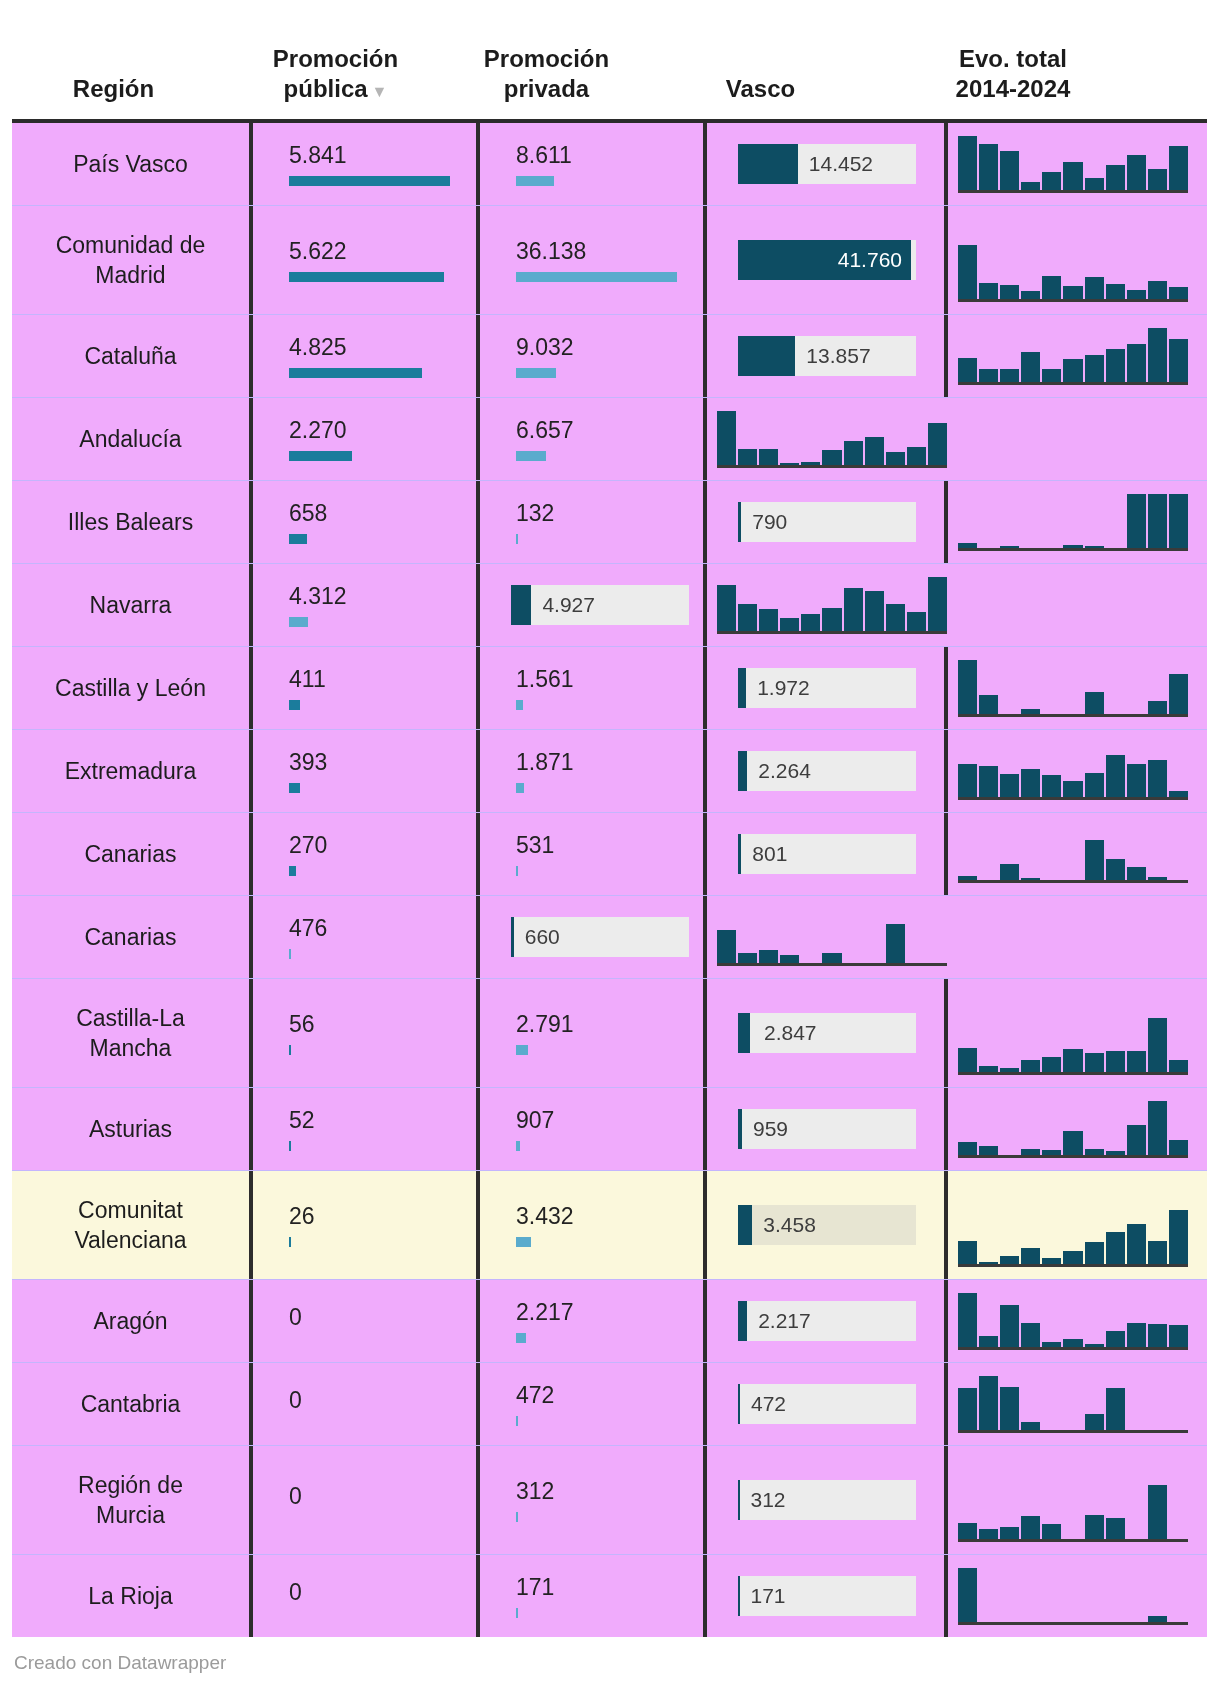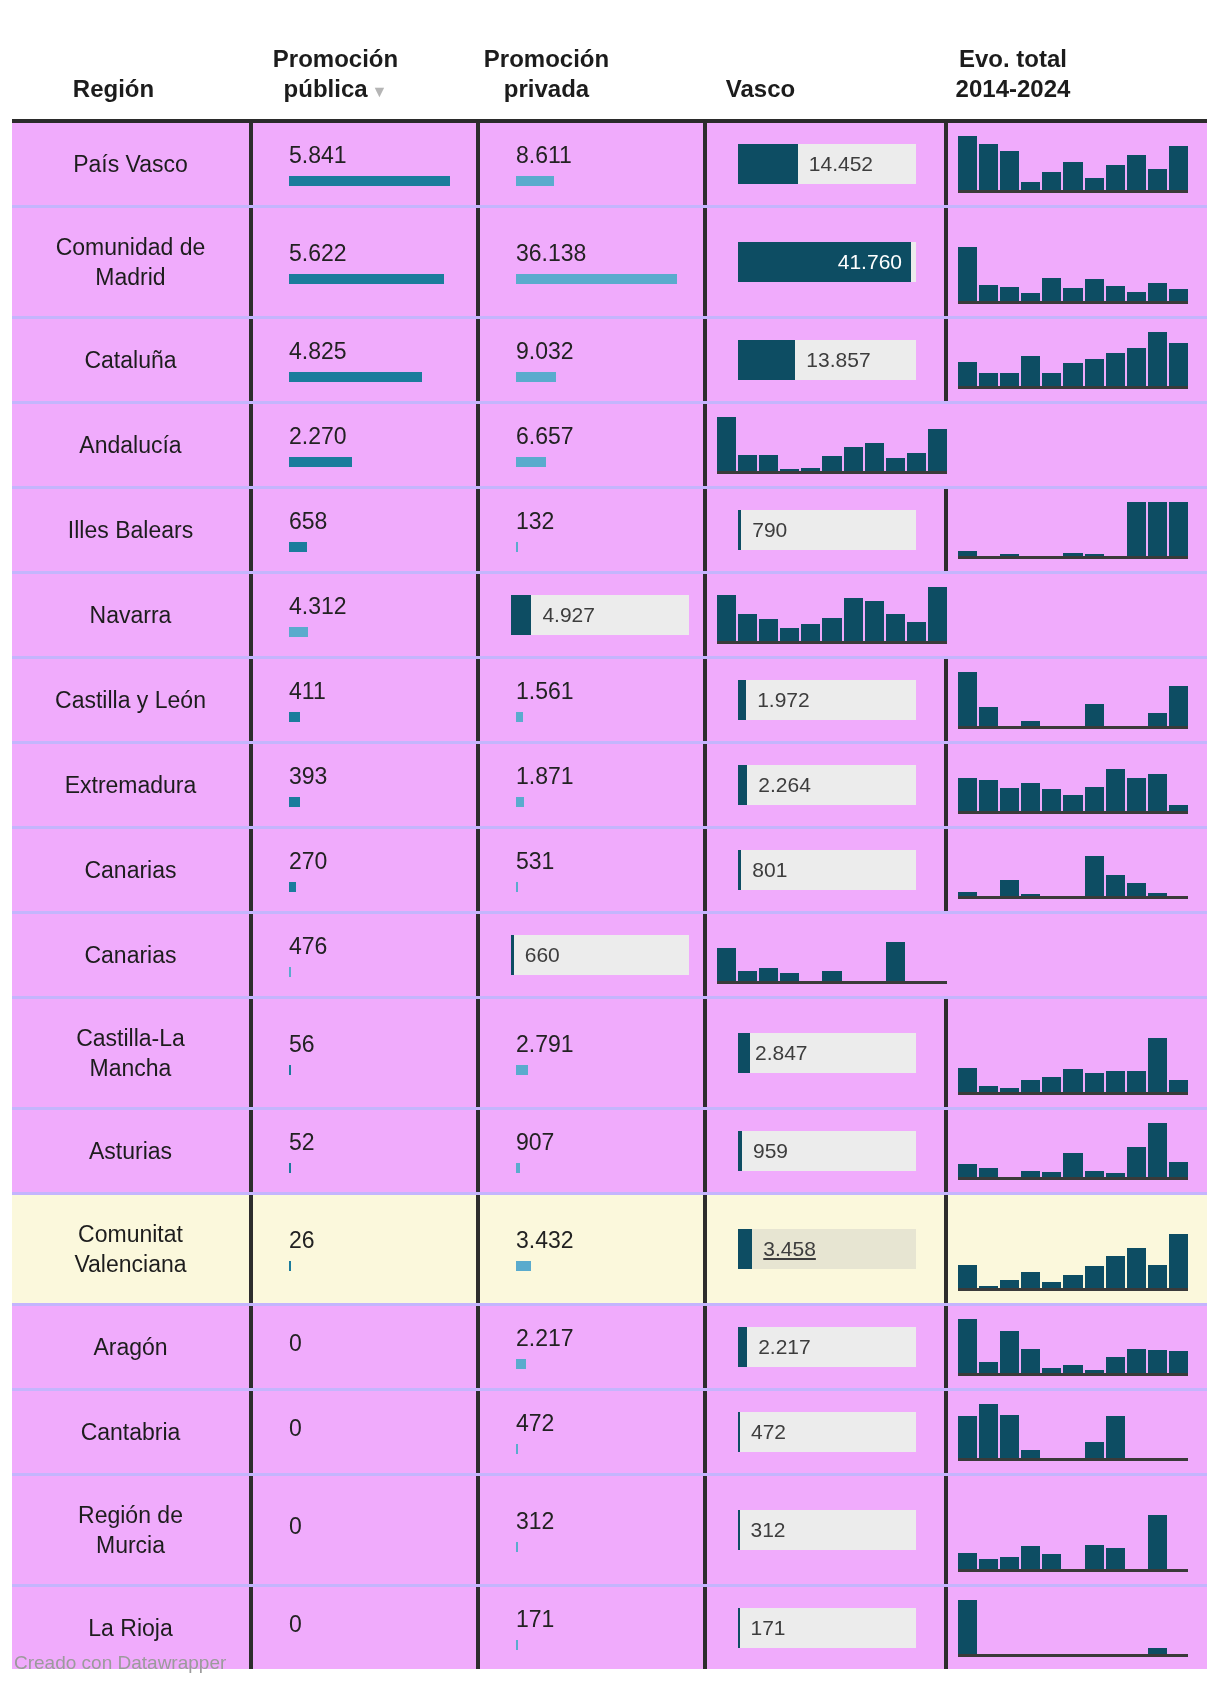--- a/index.html
+++ b/index.html
@@ -18,21 +18,21 @@
   .h-privada{transform:translateX(-47px);}
   .h-total{transform:translateX(-67px);}
   .h-evo{transform:translateX(-71px);}
   .sort{color:#b5b5b5;font-size:16px;margin-left:4px;}
 
   
   .tbody{border-top:4px solid #2b2b2b;margin:0 13px 0 12px;}
   .row{display:grid;grid-template-columns:241px 227px 227px 241px 1fr;
        height:82px;position:relative;background:#f0abfc;}
   .row.tall{height:108px;}
-  .row + .row{border-top:3px solid #c4b5fd;}
+  .row + .row{border-top:1px solid #c4b5fd;}
   .row.highlight{background:#fbf8dc;}
   .cell{box-sizing:border-box;height:100%;}
   .sep{border-right:4px solid #2d2d2d;}
 
   .region-cell{display:flex;align-items:center;justify-content:center;}
   .region-cell .lbl{font-size:23px;line-height:1.32;text-align:center;max-width:178px;color:#1d1d1d;}
 
   .num-cell{display:flex;flex-direction:column;justify-content:center;padding-left:36px;}
   .num-cell .val{font-size:23px;color:#222;margin-bottom:7px;}
   .minibar{height:10px;border-radius:0;}
@@ -456,21 +456,21 @@
       <div class="val pub-val">56</div>
       <div class="minibar pub" style="width: 1.54357px;"></div>
     </div>
     <div class="cell sep num-cell">
       <div class="val priv-val">2.791</div>
       <div class="minibar priv" style="width: 12.4343px;"></div>
     </div>
     <div class="cell sep total-cell">
       <div class="track">
         <div class="fill" style="width: 11.7817px;"></div>
-        <span class="tlabel" style="left: 17px;">2.847</span>
+        <span class="tlabel" style="left: 26px;">2.847</span>
       </div>
     </div>
     <div class="cell spark-cell">
       <div class="spark">
         <div class="sbars">
               <div class="sbar" style="height: 24.3px;"></div>
               <div class="sbar" style="height: 6.48px;"></div>
               <div class="sbar" style="height: 4.32px;"></div>
               <div class="sbar" style="height: 11.88px;"></div>
               <div class="sbar" style="height: 15.12px;"></div>
@@ -532,21 +532,21 @@
       <div class="val pub-val">26</div>
       <div class="minibar pub" style="width: 1.5px;"></div>
     </div>
     <div class="cell sep num-cell">
       <div class="val priv-val">3.432</div>
       <div class="minibar priv" style="width: 15.2901px;"></div>
     </div>
     <div class="cell sep total-cell">
       <div class="track">
         <div class="fill" style="width: 14.3103px;"></div>
-        <span class="tlabel" style="left: 25.3103px; text-decoration: underline;">3.458</span>
+        <span class="tlabel" style="left: 25.3103px;">3.458</span>
       </div>
     </div>
     <div class="cell spark-cell">
       <div class="spark">
         <div class="sbars">
               <div class="sbar" style="height: 22.68px;"></div>
               <div class="sbar" style="height: 2.5px;"></div>
               <div class="sbar" style="height: 8.1px;"></div>
               <div class="sbar" style="height: 16.2px;"></div>
               <div class="sbar" style="height: 6.48px;"></div>

